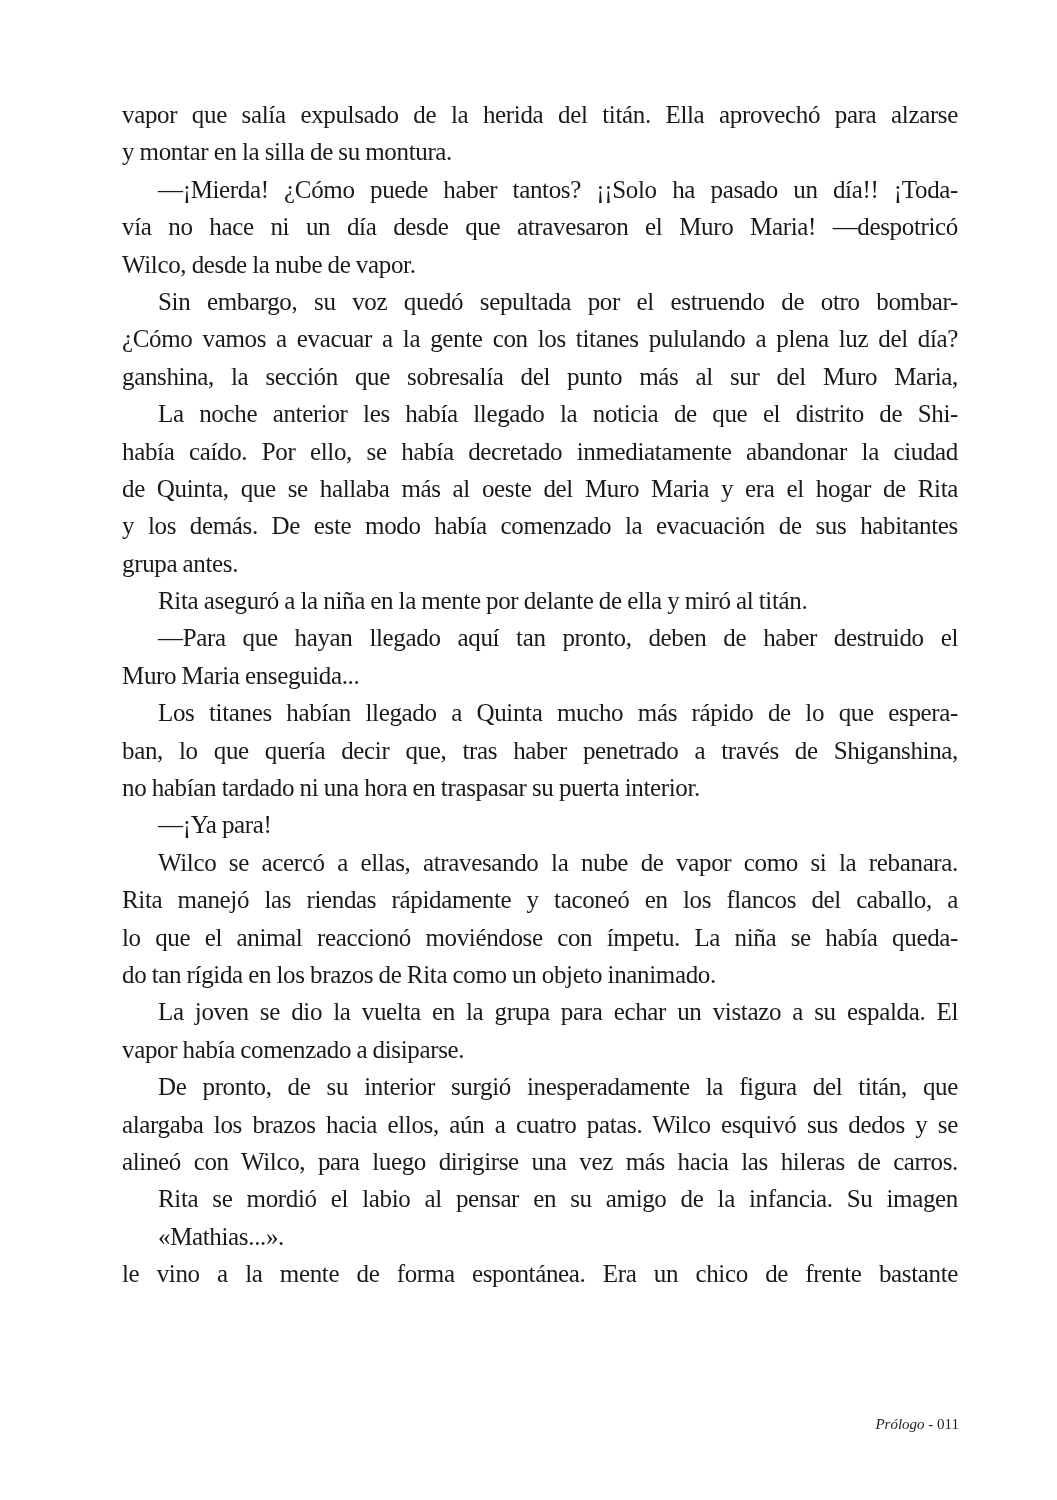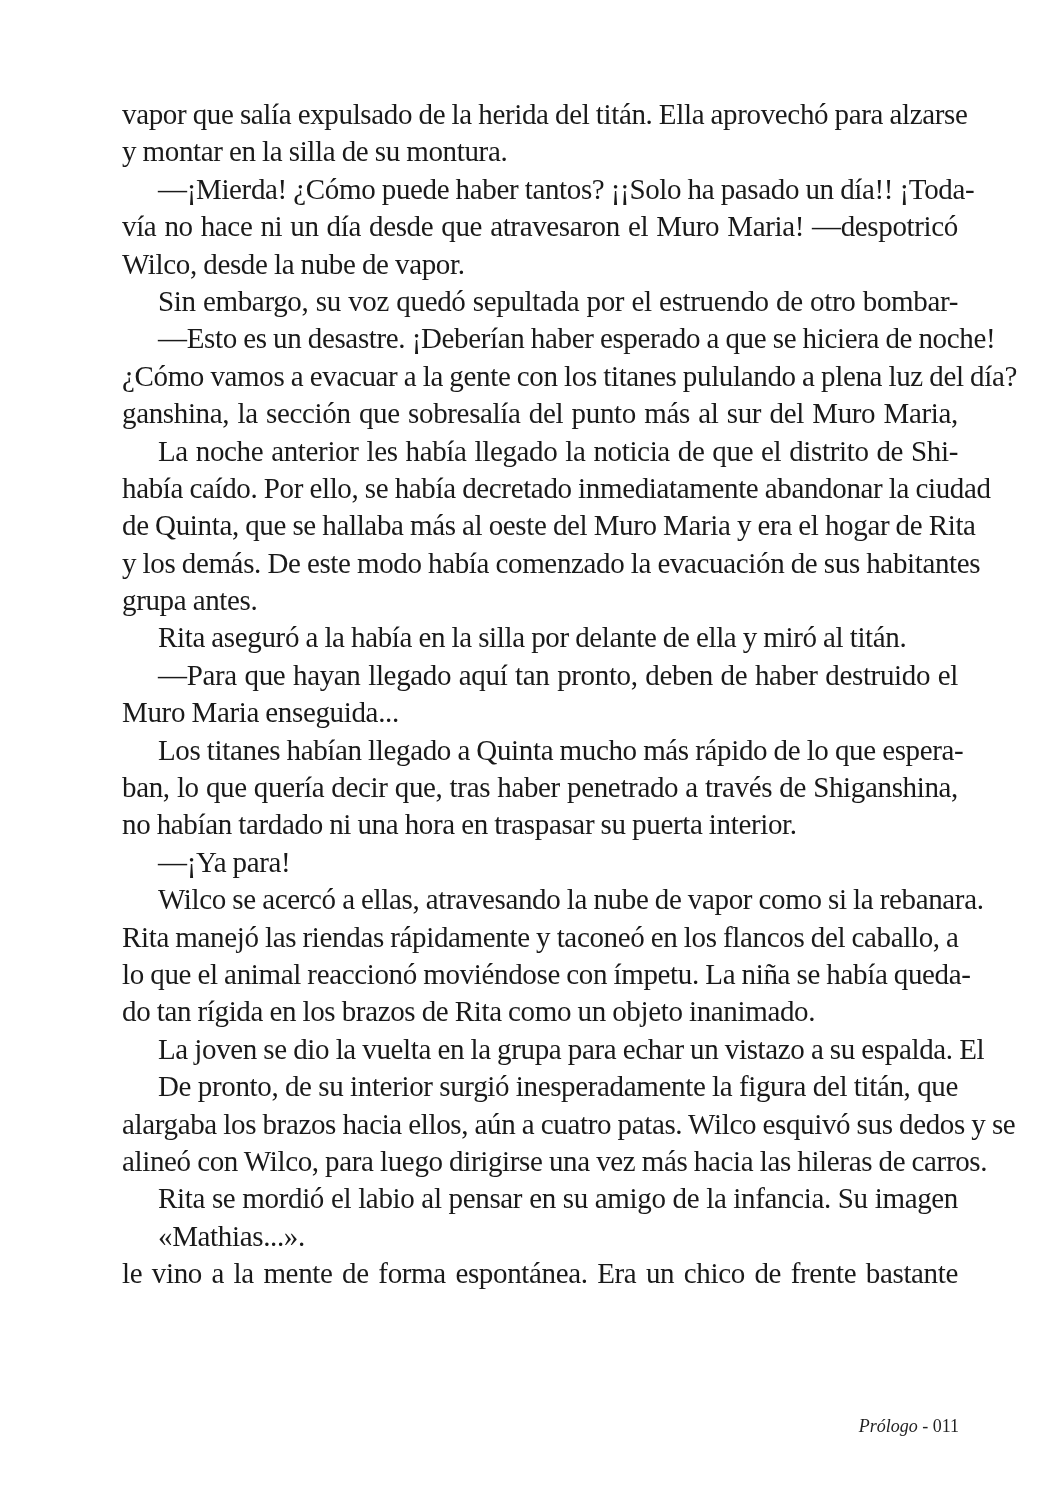--- a/index.html
+++ b/index.html
@@ -25,76 +25,76 @@
     .body-text {
       position: absolute;
       left: 122px;
       top: 96px;
       width: 836px;
     }
     .line {
       display: block;
       height: 37.4px;
       line-height: 37.4px;
-      font-size: 29px;
+      font-size: 25px;
       white-space: nowrap;
       text-align: justify;
       text-align-last: justify;
       letter-spacing: -0.35px;
       word-spacing: -0.5px;
     }
     .line.last {
       text-align-last: left;
     }
     .line.indent {
       padding-left: 36px;
     }
     .folio {
       position: absolute;
       right: 98px;
       top: 1416px;
-      font-size: 18px;
+      font-size: 15px;
       color: #222;
       white-space: nowrap;
     }
     .folio .section {
       font-style: italic;
     }
   </style>
 </head>
 <body>
 
 <div class="page">
   <div class="body-text" id="body-text">
       <span class="line">vapor que salía expulsado de la herida del titán. Ella aprovechó para alzarse</span>
       <span class="line last">y montar en la silla de su montura.</span>
       <span class="line indent">—¡Mierda! ¿Cómo puede haber tantos? ¡¡Solo ha pasado un día!! ¡Toda-</span>
       <span class="line">vía no hace ni un día desde que atravesaron el Muro Maria! —despotricó</span>
       <span class="line last">Wilco, desde la nube de vapor.</span>
       <span class="line indent">Sin embargo, su voz quedó sepultada por el estruendo de otro bombar-</span>
-      <span class="line indent">—Esto es un desastre. ¡Deberían haber esperado a que se hiciera de noche!</span>
       <span class="line">¿Cómo vamos a evacuar a la gente con los titanes pululando a plena luz del día?</span>
       <span class="line">ganshina, la sección que sobresalía del punto más al sur del Muro Maria,</span>
       <span class="line indent">La noche anterior les había llegado la noticia de que el distrito de Shi-</span>
       <span class="line">había caído. Por ello, se había decretado inmediatamente abandonar la ciudad</span>
       <span class="line">de Quinta, que se hallaba más al oeste del Muro Maria y era el hogar de Rita</span>
       <span class="line">y los demás. De este modo había comenzado la evacuación de sus habitantes</span>
       <span class="line last">grupa antes.</span>
-      <span class="line indent last">Rita aseguró a la había en la silla por delante de ella y miró al titán.</span>
+      <span class="line indent last">Rita aseguró a la niña en la mente por delante de ella y miró al titán.</span>
       <span class="line indent">—Para que hayan llegado aquí tan pronto, deben de haber destruido el</span>
       <span class="line last">Muro Maria enseguida...</span>
       <span class="line indent">Los titanes habían llegado a Quinta mucho más rápido de lo que espera-</span>
       <span class="line">ban, lo que quería decir que, tras haber penetrado a través de Shiganshina,</span>
       <span class="line last">no habían tardado ni una hora en traspasar su puerta interior.</span>
       <span class="line indent last">—¡Ya para!</span>
       <span class="line indent">Wilco se acercó a ellas, atravesando la nube de vapor como si la rebanara.</span>
       <span class="line">Rita manejó las riendas rápidamente y taconeó en los flancos del caballo, a</span>
       <span class="line">lo que el animal reaccionó moviéndose con ímpetu. La niña se había queda-</span>
       <span class="line last">do tan rígida en los brazos de Rita como un objeto inanimado.</span>
       <span class="line indent">La joven se dio la vuelta en la grupa para echar un vistazo a su espalda. El</span>
+      <span class="line last">vapor había comenzado a disiparse.</span>
       <span class="line indent">De pronto, de su interior surgió inesperadamente la figura del titán, que</span>
       <span class="line">alargaba los brazos hacia ellos, aún a cuatro patas. Wilco esquivó sus dedos y se</span>
       <span class="line">alineó con Wilco, para luego dirigirse una vez más hacia las hileras de carros.</span>
       <span class="line indent">Rita se mordió el labio al pensar en su amigo de la infancia. Su imagen</span>
       <span class="line indent last">«Mathias...».</span>
       <span class="line">le vino a la mente de forma espontánea. Era un chico de frente bastante</span>
     </div>
 
   <div class="folio">
     <span class="section">Prólogo</span><span> - </span><span>011</span>

